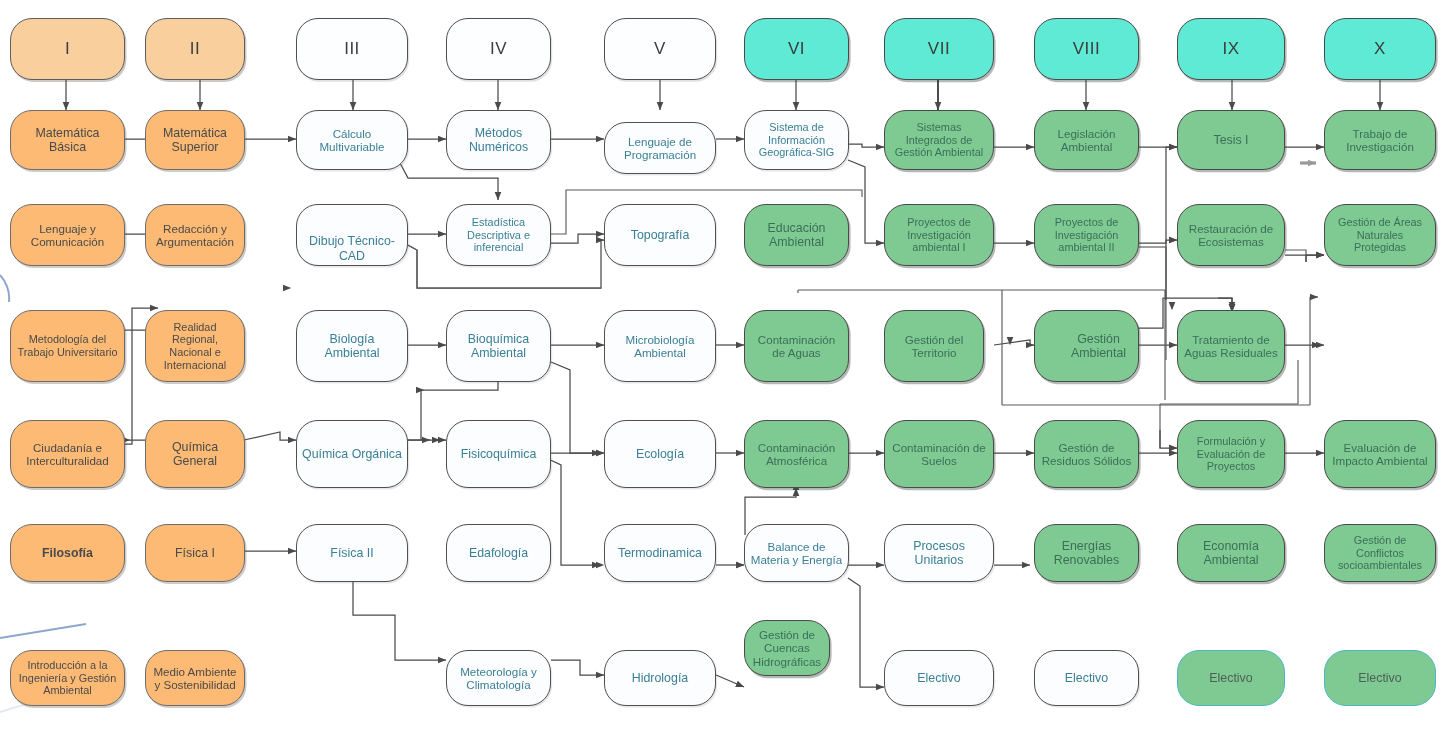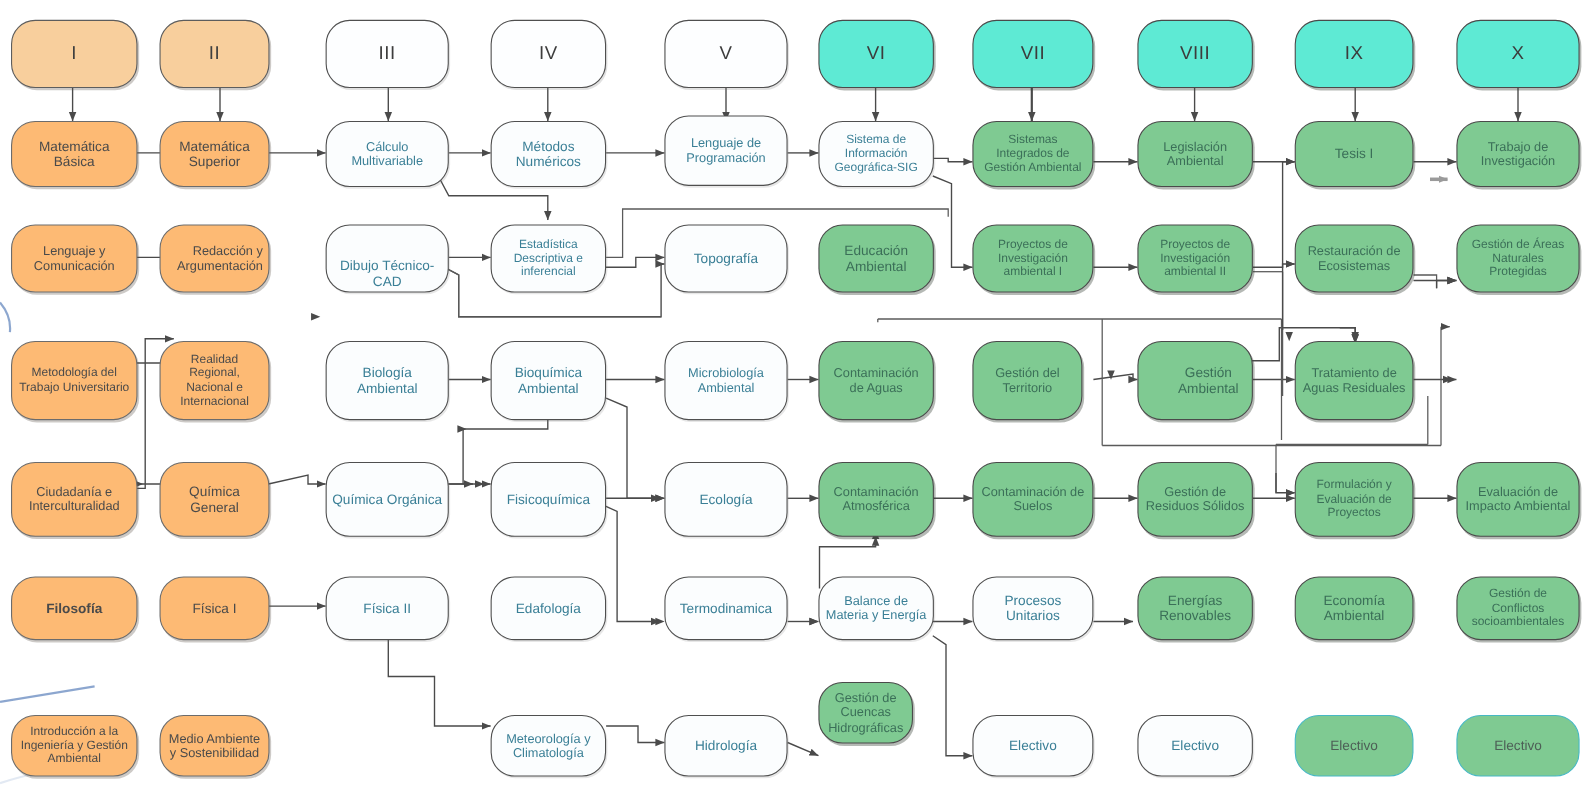--- a/index.html
+++ b/index.html
@@ -279,42 +279,42 @@
       </div>
       <div class="node c-orange t-13" style="left: 145px; top: 110px; width: 100px; height: 60px;">
         <span class="lbl">Matemática Superior</span>
       </div>
       <div class="node c-white t-12" style="left: 296px; top: 110px; width: 112px; height: 60px;">
         <span class="lbl">Cálculo Multivariable</span>
       </div>
       <div class="node c-white t-13" style="left: 446px; top: 110px; width: 105px; height: 60px;">
         <span class="lbl">Métodos Numéricos</span>
       </div>
-      <div class="node c-white t-12" style="left: 604px; top: 105px; width: 112px; height: 64px;">
+      <div class="node c-white t-12" style="left: 604px; top: 122px; width: 112px; height: 52px;">
         <span class="lbl">Lenguaje de Programación</span>
       </div>
       <div class="node c-white t-11" style="left: 744px; top: 110px; width: 105px; height: 60px;">
         <span class="lbl">Sistema de Información Geográfica-SIG</span>
       </div>
       <div class="node c-green t-11" style="left: 884px; top: 110px; width: 110px; height: 60px;">
         <span class="lbl">Sistemas Integrados de Gestión Ambiental</span>
       </div>
       <div class="node c-green t-12" style="left: 1034px; top: 110px; width: 105px; height: 60px;">
         <span class="lbl">Legislación Ambiental</span>
       </div>
       <div class="node c-green t-13" style="left: 1177px; top: 110px; width: 108px; height: 60px;">
         <span class="lbl">Tesis I</span>
       </div>
       <div class="node c-green t-12" style="left: 1324px; top: 110px; width: 112px; height: 60px;">
         <span class="lbl">Trabajo de Investigación</span>
       </div>
       <div class="node c-orange t-12" style="left: 10px; top: 204px; width: 115px; height: 62px;">
         <span class="lbl">Lenguaje y Comunicación</span>
       </div>
-      <div class="node c-orange t-12" style="left: 145px; top: 204px; width: 100px; height: 62px; text-align: right;">
+      <div class="node c-orange t-12" style="left: 145px; top: 204px; width: 100px; height: 62px;">
         <span class="lbl">Redacción y Argumentación</span>
       </div>
       <div class="node c-white t-13" style="left: 296px; top: 204px; width: 112px; height: 62px; align-items: flex-end;">
         <span class="lbl">Dibujo Técnico-CAD</span>
       </div>
       <div class="node c-white t-11" style="left: 446px; top: 204px; width: 105px; height: 62px;">
         <span class="lbl">Estadística Descriptiva e inferencial</span>
       </div>
       <div class="node c-white t-13" style="left: 604px; top: 204px; width: 112px; height: 62px;">
         <span class="lbl">Topografía</span>

